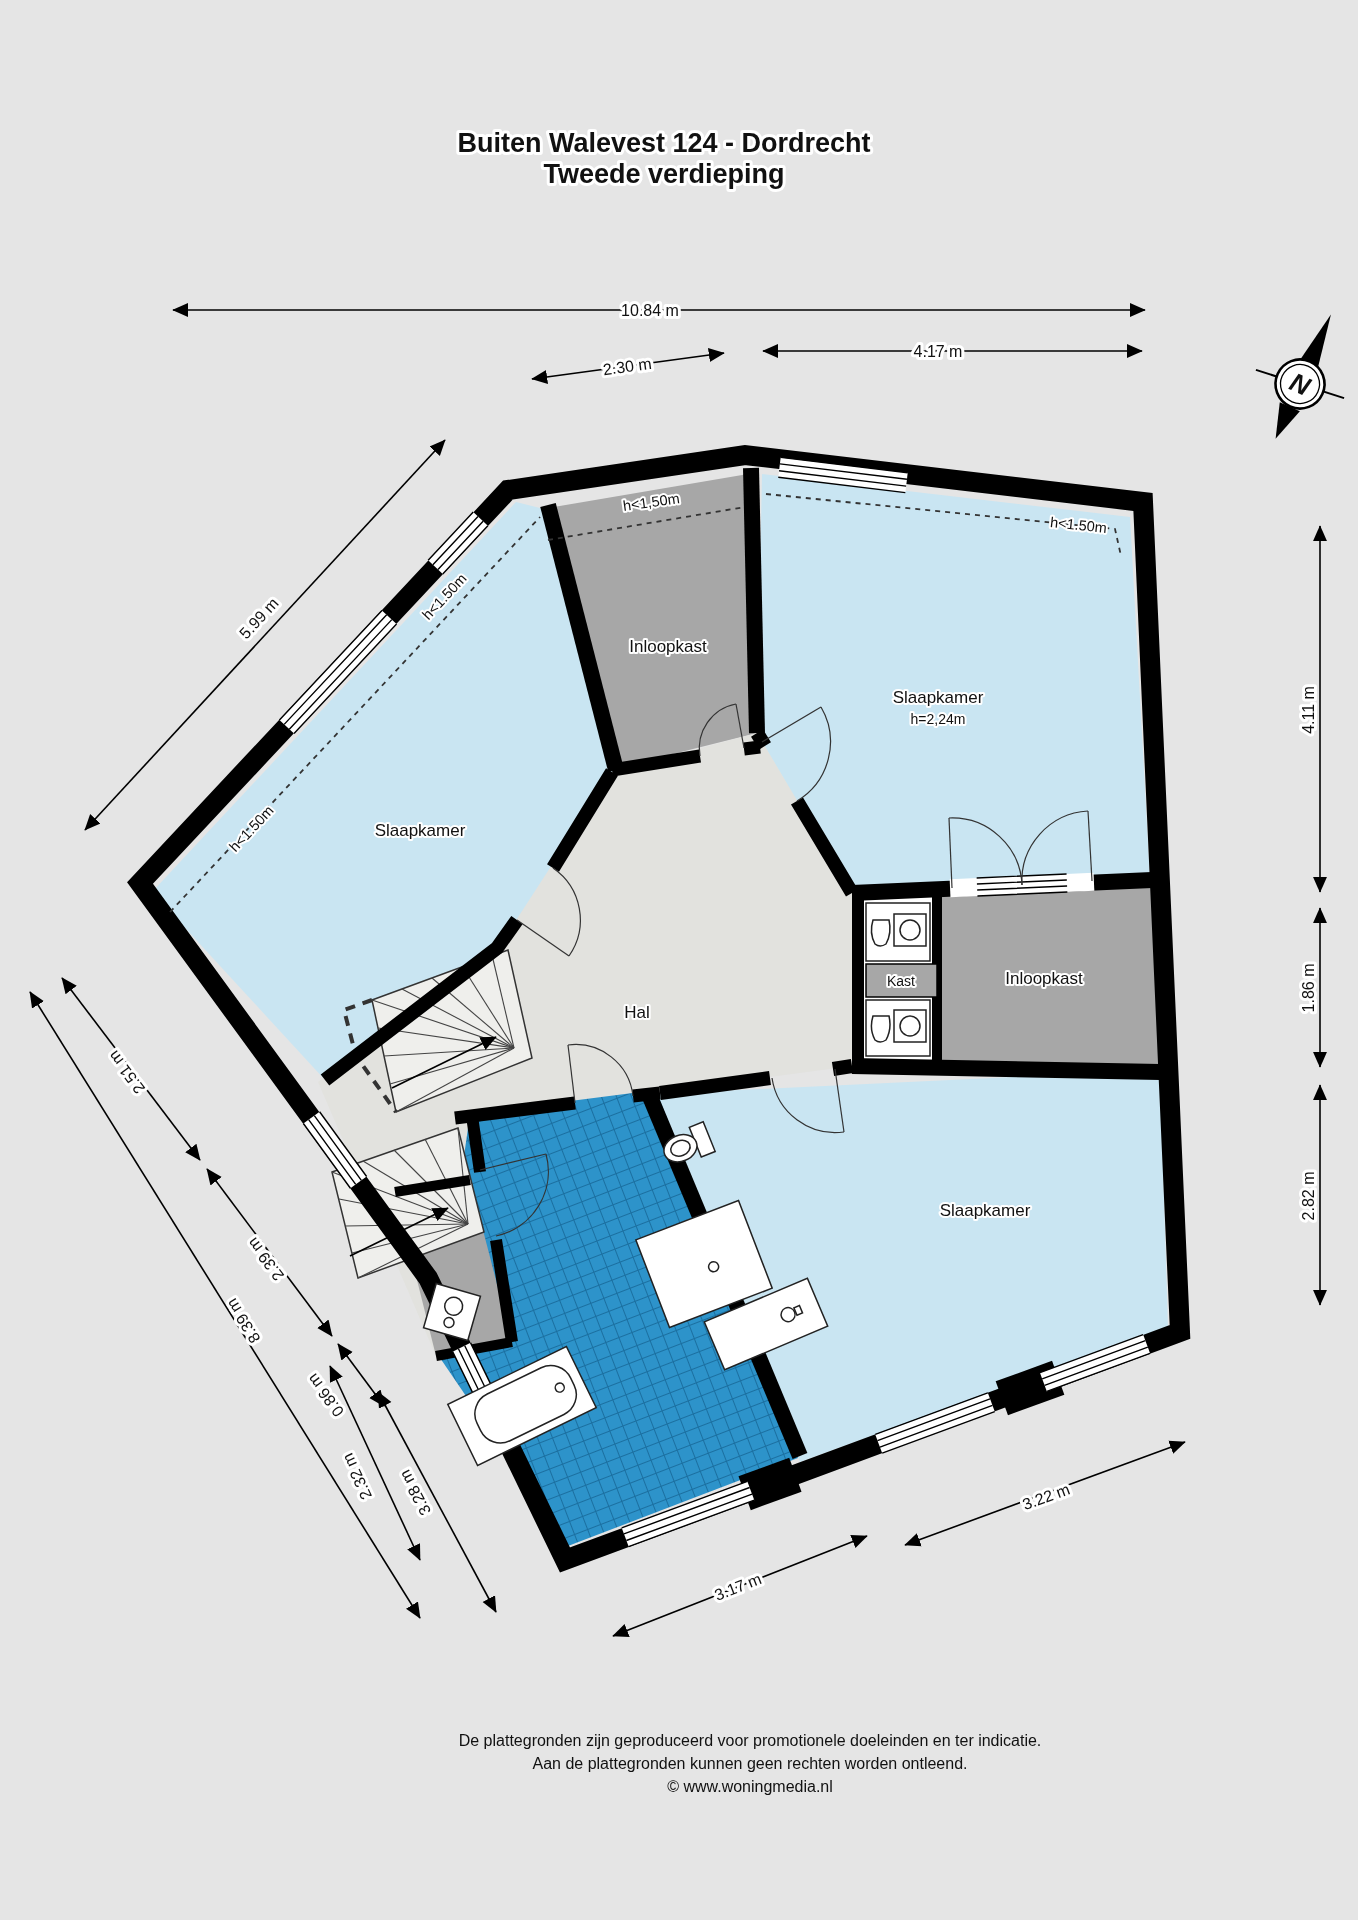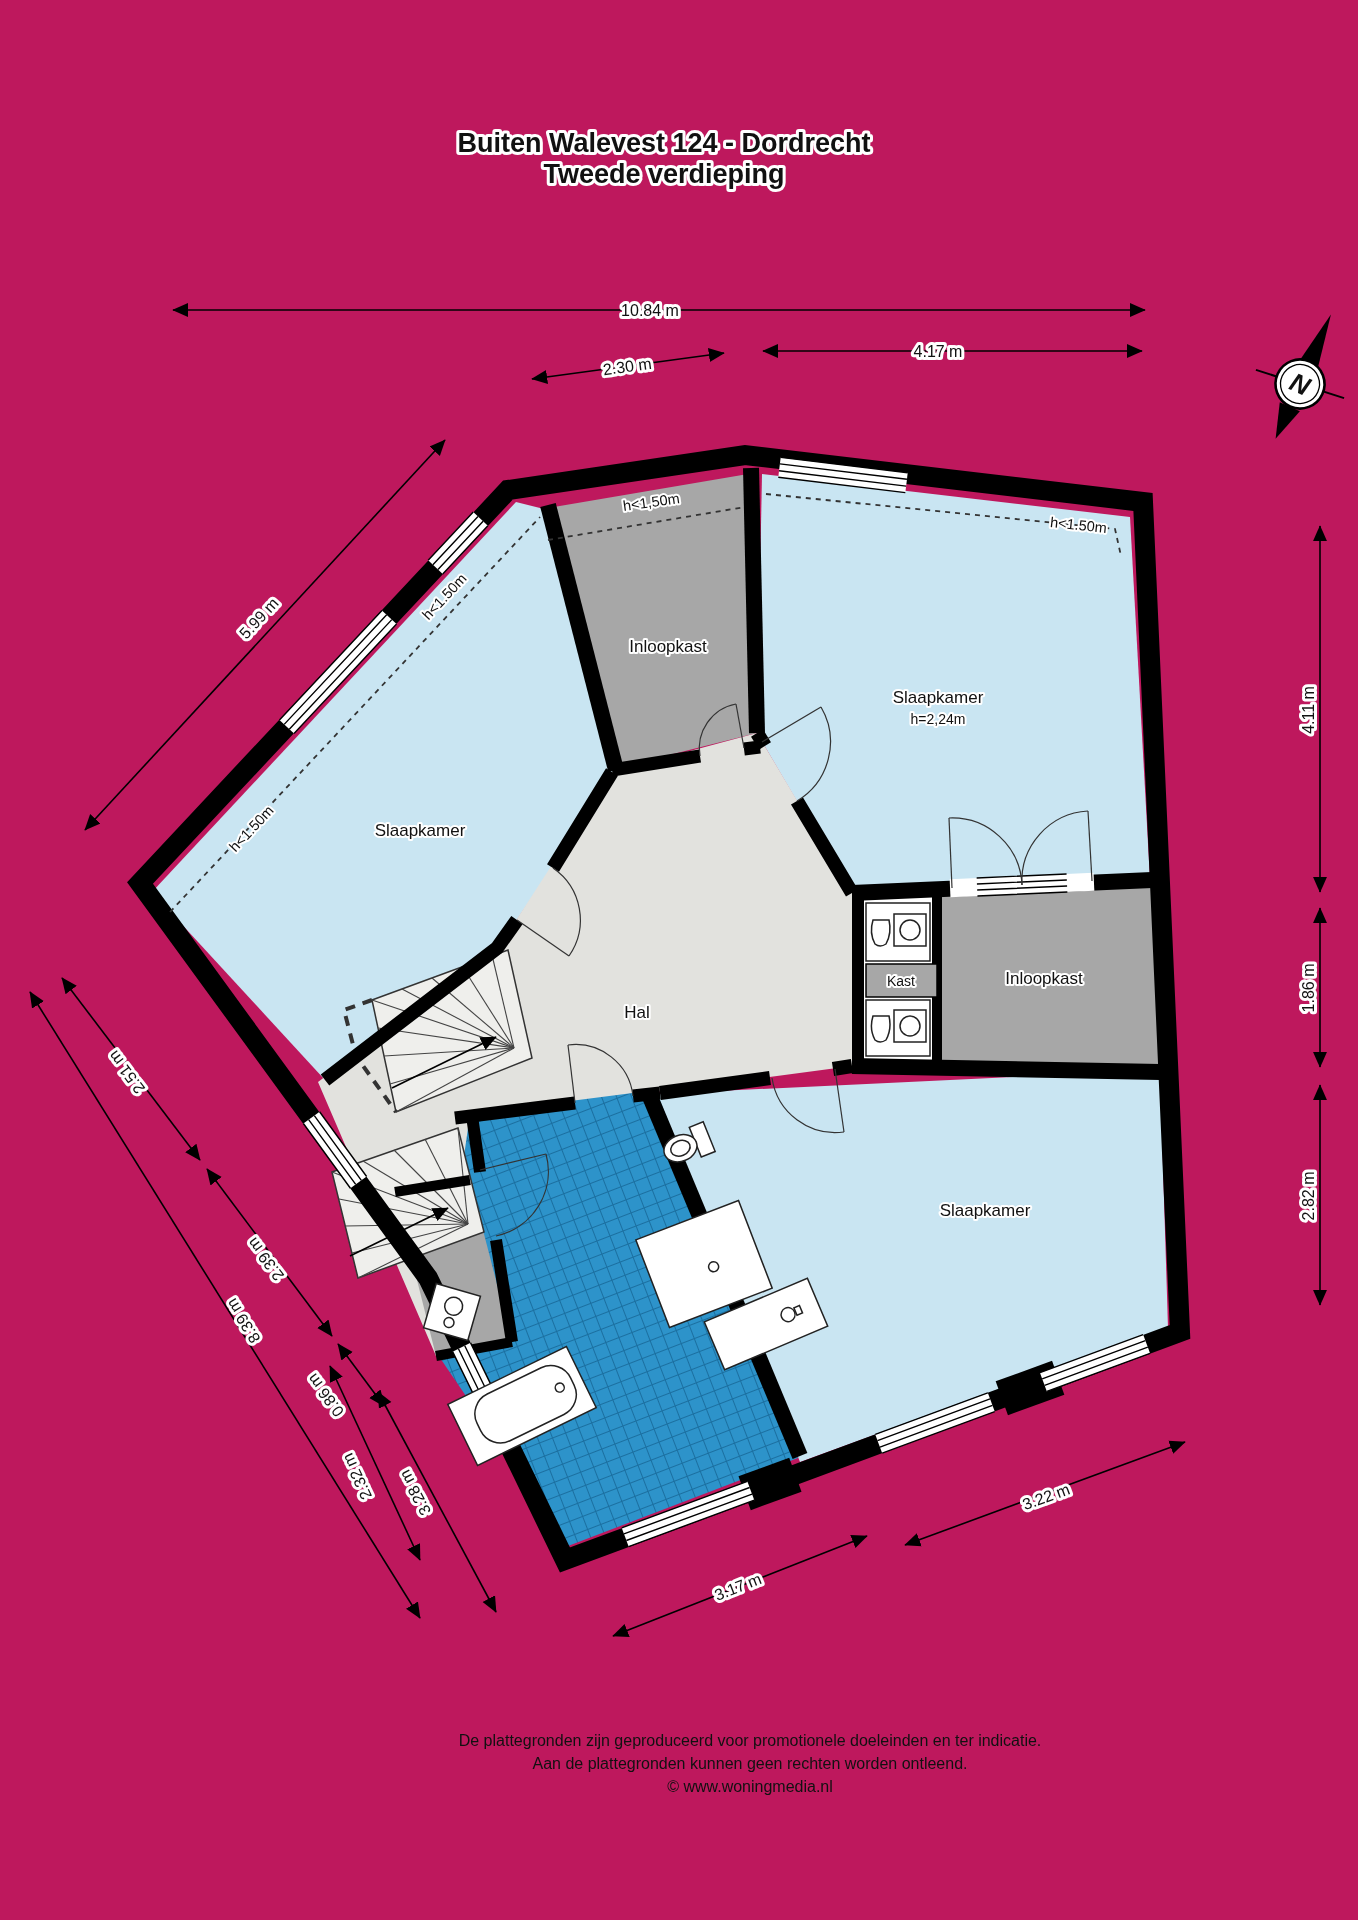--- a/index.html
+++ b/index.html
@@ -1,16 +1,16 @@
 <!DOCTYPE html>
 <html><head>
 <meta charset="utf-8">
 <style>
   html,body{margin:0;padding:0;background:#fff;}
-  #page{width:1358px;height:1920px;position:relative;background:#be185d;font-family:"Liberation Sans",sans-serif;}
+  #page{width:1358px;height:1920px;position:relative;background:#e5e5e5;font-family:"Liberation Sans",sans-serif;}
   svg text{font-family:"Liberation Sans",sans-serif;fill:#111;paint-order:stroke;stroke:#fff;stroke-width:6px;stroke-linejoin:round;}
   text.title{font-size:27px;font-weight:bold;text-anchor:middle;}
   text.room{font-size:17px;text-anchor:middle;stroke-width:4px;}
   text.roomsmall{font-size:14px;text-anchor:middle;stroke-width:4px;}
   text.dim{font-size:16px;text-anchor:middle;}
   text.hnote{font-size:14.5px;text-anchor:middle;stroke-width:4px;}
   text.footer{font-size:16px;text-anchor:middle;stroke-width:0;}
   text.north{font-size:26px;font-weight:bold;font-style:italic;text-anchor:middle;stroke-width:0;}
   .wall{stroke:#000;fill:none;}
   .dimline{stroke:#000;stroke-width:1.6;fill:none;}

